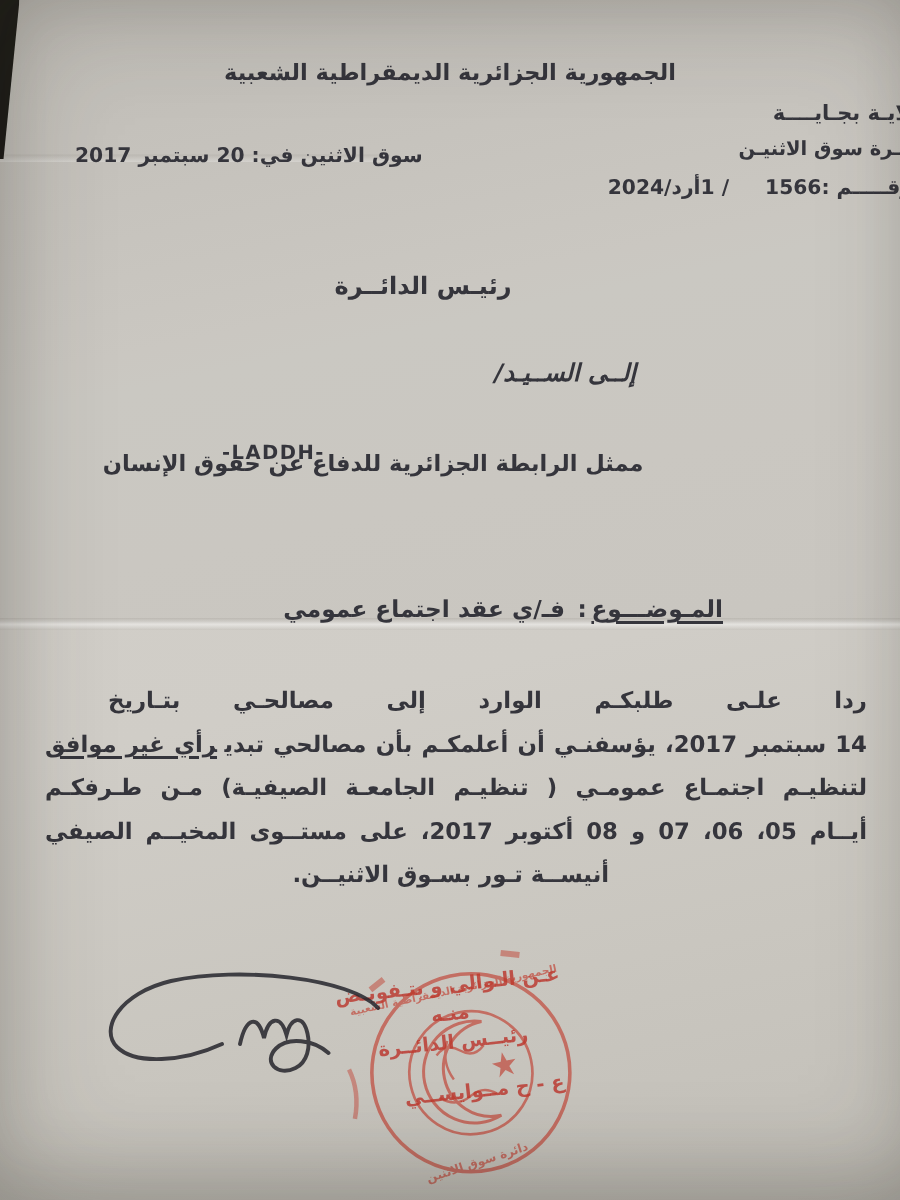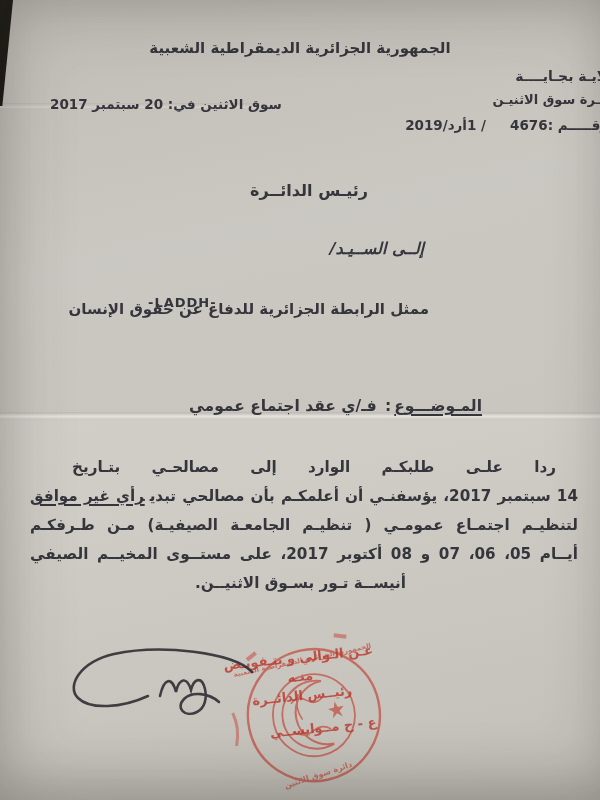--- a/index.html
+++ b/index.html
@@ -29,33 +29,33 @@
 
   .meta-right{position:absolute;top:66px;right:6px;text-align:right;font-weight:bold;}
   .meta-right .wilaya{font-size:14px;height:24px;line-height:20px;}
   .meta-right .daira{font-size:13px;height:24px;line-height:20px;}
   .ref-row{display:flex;direction:rtl;align-items:baseline;font-size:13.5px;margin-top:3px;margin-right:8px;}
   .ref-row .lbl{}
   .ref-row .num{margin-left:24px;}
 
   .place-date{position:absolute;top:96px;left:50px;font-size:13.5px;font-weight:bold;}
 
-  .sender-title{position:absolute;top:181px;left:250px;font-size:16px;font-weight:bold;letter-spacing:.5px;}
+  .sender-title{position:absolute;top:181px;left:223px;font-size:16px;font-weight:bold;letter-spacing:.5px;}
 
   .to-line{position:absolute;top:239px;right:198px;font-size:16px;font-weight:bold;font-style:italic;}
   .rec-name{position:absolute;top:268px;right:193px;font-size:15px;font-weight:bold;white-space:nowrap;margin-top:32px;}
   .acronym{position:absolute;top:295px;left:148px;width:120px;text-align:left;
     font-size:13px;font-weight:bold;direction:ltr;letter-spacing:1px;}
 
   .subject{position:absolute;top:397px;right:140px;font-size:15.5px;font-weight:bold;}
   .subject .sep{margin:0 3px;}
 
   .body-par{position:absolute;top:453px;left:30px;right:44px;font-size:15.2px;font-weight:bold;}
   .bline{height:29px;line-height:29px;text-align:justify;text-align-last:justify;white-space:nowrap;}
-  .l1{margin-right:22px;margin-left:42px;}
+  .l1{margin-left:42px;}
   .l5{text-align:right;text-align-last:right;padding-right:172px;}
   .l2-u{margin-right:5px;}
 
   .sig-red{position:absolute;top:648px;left:212px;width:180px;
     color:rgba(186,48,38,.78);font-size:13px;font-weight:bold;line-height:19px;
     transform:rotate(-6deg);text-align:center;}
   .sig-red .s3{margin-top:15px;margin-left:35px;letter-spacing:2px;}
 
   .stamp-wrap{position:absolute;left:224px;top:630px;width:172px;height:172px;
     transform:rotate(-12deg);opacity:.62;}
@@ -74,22 +74,22 @@
   <div class="fold-top"></div>
   <div class="edge-left"></div>
 
   <div class="header-title b">الجمهورية الجزائرية الديمقراطية الشعبية</div>
 
   <div class="meta-right">
     <div class="wilaya">ولايـة بجـايــــة</div>
     <div class="daira">دائـرة سوق الاثنيـن</div>
     <div class="ref-row">
       <span class="lbl">رقـــــم :</span>
-      <span class="num">4676</span>
-      <span dir="rtl">/ 1أرد/2019</span>
+      <span class="num">1566</span>
+      <span dir="rtl">/ 1أرد/2024</span>
     </div>
   </div>
 
   <div class="place-date">سوق الاثنين في: 20 سبتمبر 2017</div>
 
   <div class="sender-title">رئيـس الدائــرة</div>
 
   <div class="to-line">إلــى الســيـد/</div>
   <div class="rec-name">ممثل الرابطة الجزائرية للدفاع عن حقوق الإنسان</div>
   <div class="acronym">-LADDH-</div>

